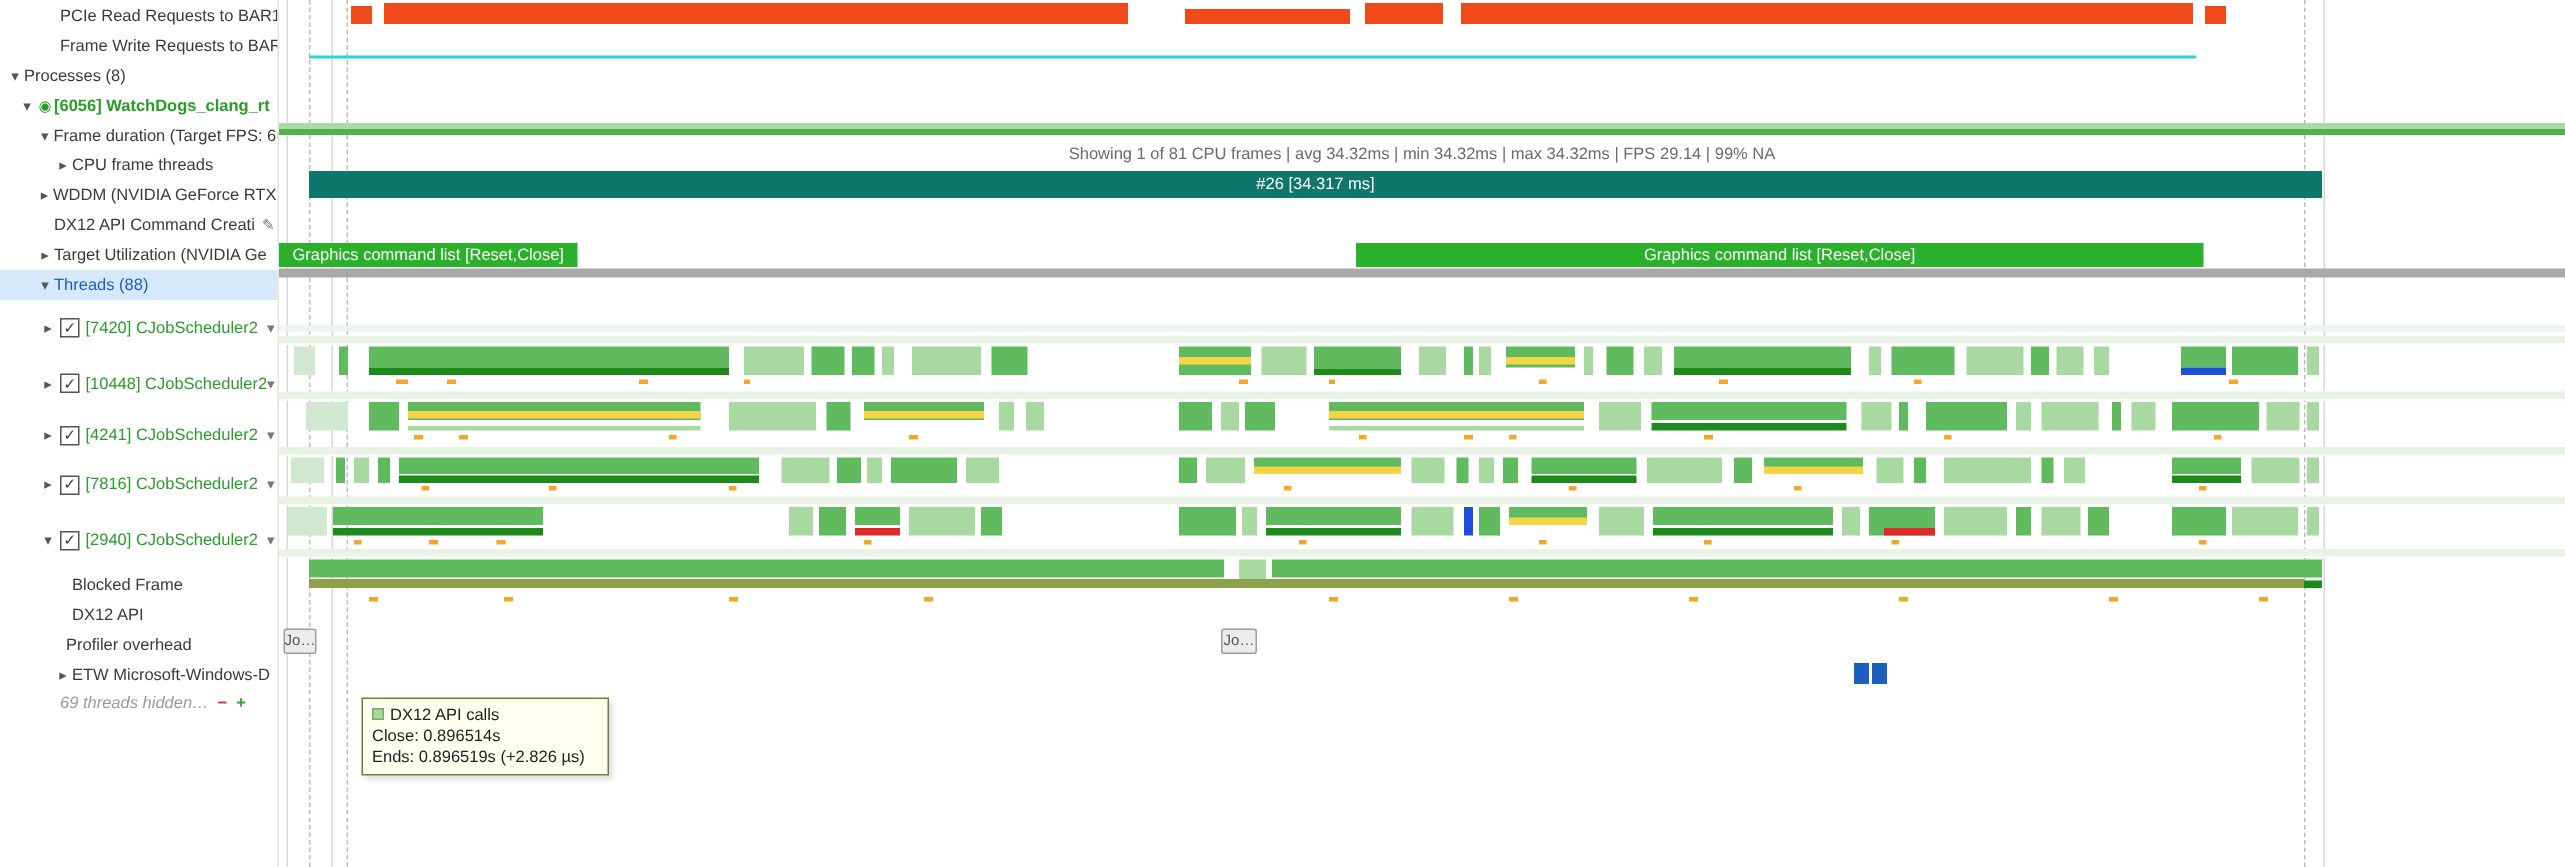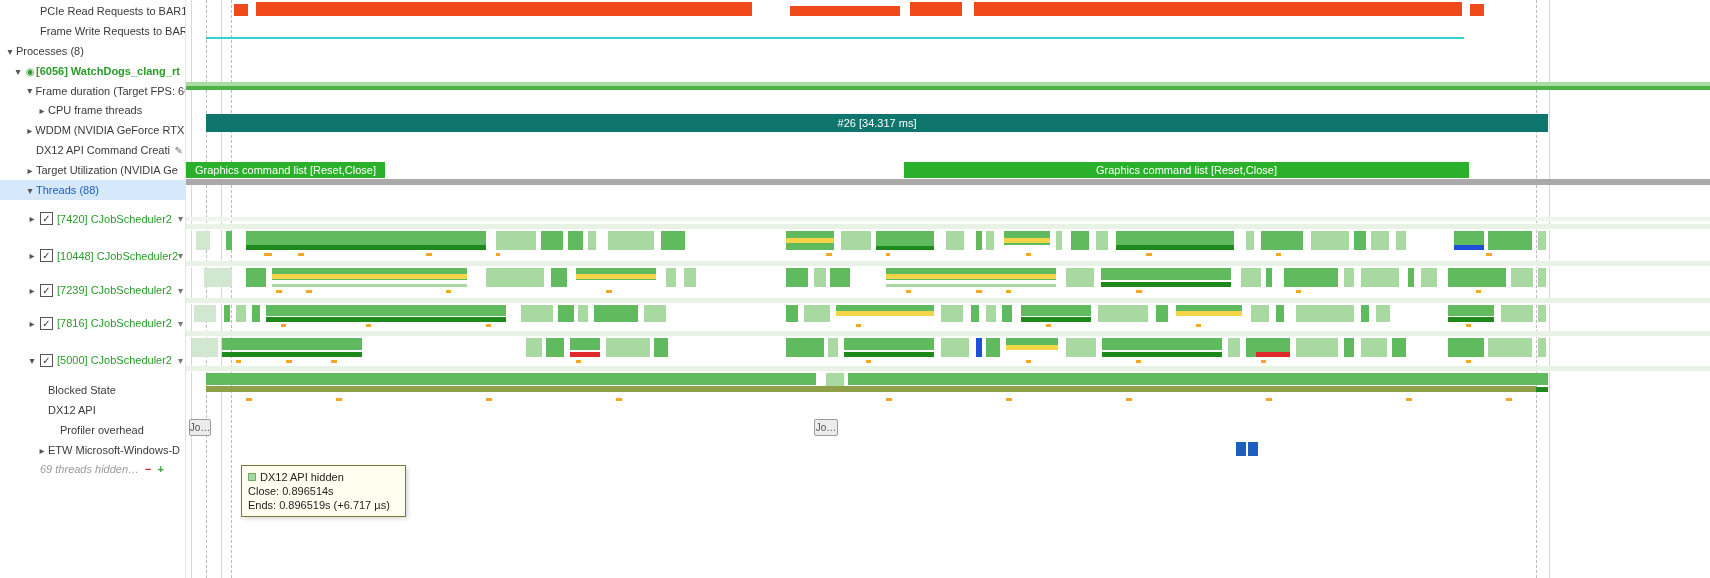--- a/index.html
+++ b/index.html
@@ -116,43 +116,43 @@
       </div>
     <div class="tree-row h37" style="padding-left:26px">
         <span class="glyph">▸</span>
         <span class="chkbox">✓</span>
         <span class="label green-text">[10448] CJobScheduler2</span>
         <span class="thread-pin">▾</span>
       </div>
     <div class="tree-row" style="height:32px;padding-left:26px">
         <span class="glyph">▸</span>
         <span class="chkbox">✓</span>
-        <span class="label green-text">[7239] CJobScheduler2</span>
+        <span class="label green-text">[4241] CJobScheduler2</span>
         <span class="thread-pin">▾</span>
       </div>
     <div class="tree-row" style="height:34px;padding-left:26px">
         <span class="glyph">▸</span>
         <span class="chkbox">✓</span>
         <span class="label green-text">[7816] CJobScheduler2</span>
         <span class="thread-pin">▾</span>
       </div>
     <div class="tree-row" style="height:40px;padding-left:26px">
         <span class="glyph">▾</span>
         <span class="chkbox">✓</span>
-        <span class="label green-text">[5000] CJobScheduler2</span>
+        <span class="label green-text">[2940] CJobScheduler2</span>
         <span class="thread-pin">▾</span>
       </div>
 
     <div class="tree-row h20" style="padding-left:48px">
-        <span class="label">Blocked State</span>
+        <span class="label">Blocked Frame</span>
       </div>
     <div class="tree-row h20" style="padding-left:48px">
         <span class="label">DX12 API</span>
       </div>
-    <div class="tree-row h20" style="padding-left:60px">
+    <div class="tree-row h20" style="padding-left:44px">
         <span class="label">Profiler overhead</span>
       </div>
     <div class="tree-row h20" style="padding-left:36px">
         <span class="glyph">▸</span>
         <span class="label">ETW Microsoft-Windows-D</span>
       </div>
     <div class="hidden-row">
         <span>69 threads hidden…</span>
         <span class="minus">−</span>
         <span class="plus">+</span>
@@ -179,20 +179,23 @@
 
     <div class="lane" style="top:29px;height:12px">
       <div class="seg c-cyan" style="left:20px;width:1258px;height:2px;top:8px"></div>
     </div>
 
     <div class="lane" style="top:60px;height:30px">
       <div class="seg c-grass-lt" style="left:0;right:0;height:8px;top:22px"></div>
       <div class="seg c-grass" style="left:0;right:0;height:4px;top:26px"></div>
     </div>
 
+    <div class="lane" style="top:97px;height:16px">
+      <div style="position:absolute;left:0;right:0;text-align:center" class="frame-info-text">Showing 1 of 81 CPU frames | avg 34.32ms | min 34.32ms | max 34.32ms | FPS 29.14 | 99% NA</div>
+    </div>
 
     <div class="lane" style="top:114px;height:18px">
       <div class="seg c-pink bar-label" style="left:20px;width:1342px">
           <span>#26 [34.317 ms]</span>
         </div>
     </div>
 
     <div class="lane" style="top:162px;height:16px">
       <div class="seg c-green-btn bar-label" style="left:0;width:199px">
           <span>Graphics command list [Reset,Close]</span>
@@ -435,19 +438,19 @@
           <span>Jo…</span>
         </div>
     </div>
 
     <div class="lane" style="top:442px;height:16px">
       <div class="dx12pin" style="left:1050px;height:14px"></div>
       <div class="dx12pin" style="left:1062px;height:14px"></div>
     </div>
 
     <div class="tooltip" style="left:55px;top:465px;width:165px">
-      <div><span class="tt-sq"></span><span>DX12 API hidden</span></div>
+      <div><span class="tt-sq"></span><span>DX12 API calls</span></div>
       <div>Close: 0.896514s</div>
-      <div>Ends: 0.896519s (+6.717 µs)</div>
+      <div>Ends: 0.896519s (+2.826 µs)</div>
     </div>
 
   </div>
 </div>
 
 </body></html>

